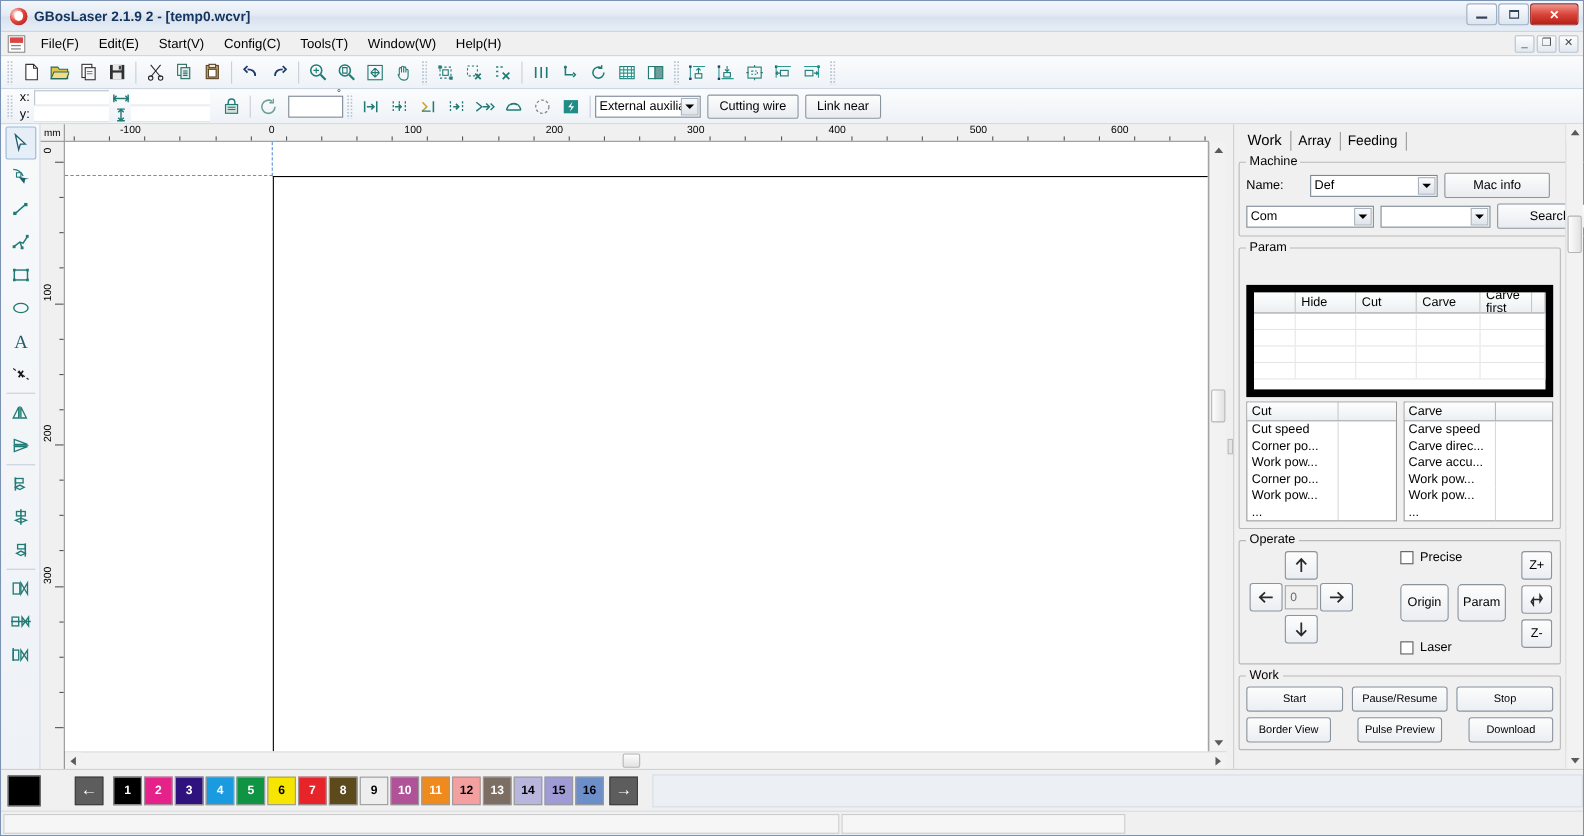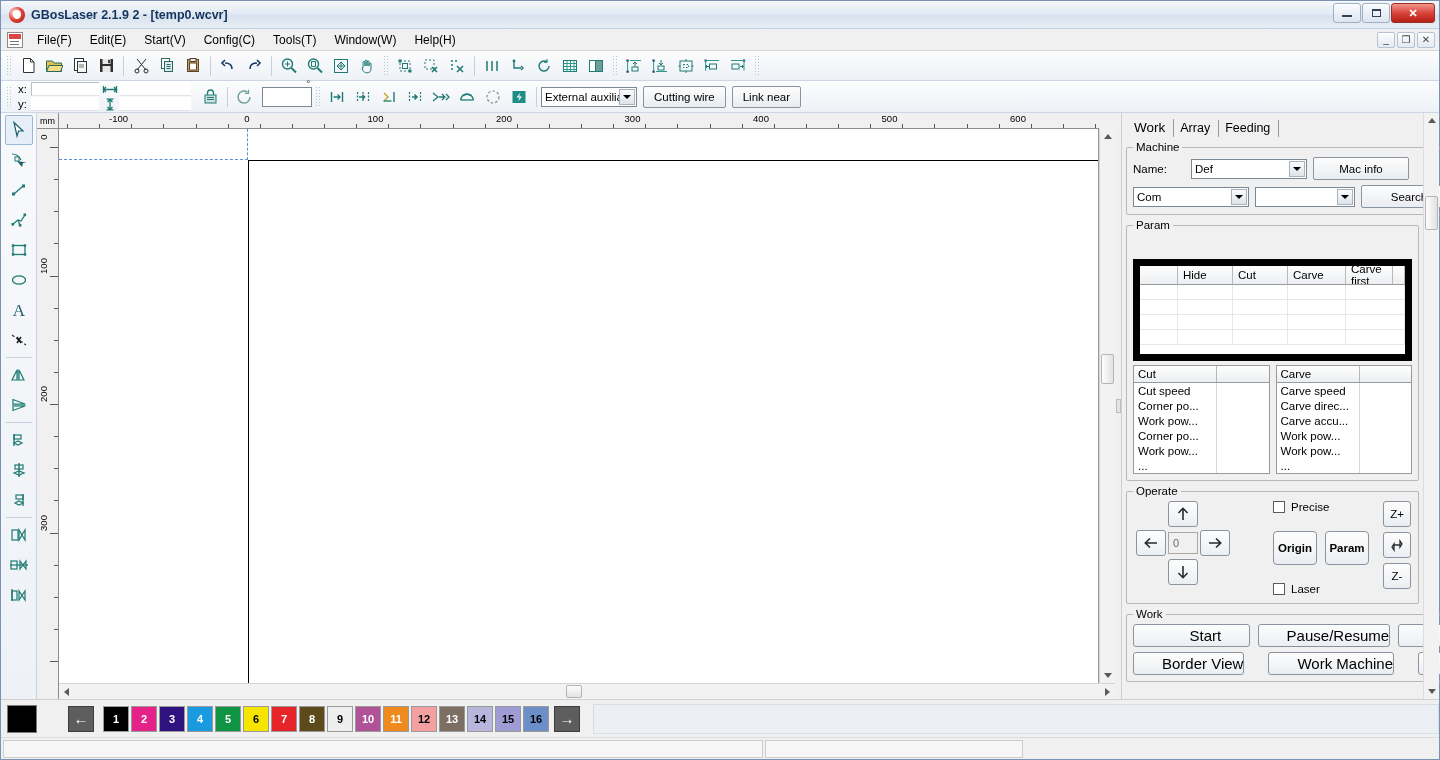--- a/index.html
+++ b/index.html
@@ -329,29 +329,28 @@
     width: 30px; height: 22px; background:#f0f0f0;
     border: 1px solid #a8a8a8; display:flex; align-items:center;
     font-size: 11px; color:#6b6b6b; padding-left:4px;
   }
   .cbx { width: 12px; height: 12px; border: 1px solid #5a5a5a; background: #fff; flex:none; }
   .wbtn {
     flex: 1; height: 23px;
     border: 1px solid #8a949f; border-radius: 3px;
     background: linear-gradient(#fdfdfd, #ebeef2);
     display:flex; align-items:center; justify-content:center;
-    font-size: 15px; color:#000; white-space:nowrap;padding-left:28px;
+    font-size: 10px; color:#000; white-space:nowrap;
   }
   .opbtn {
     width: 44px; height: 34px;
     border: 1px solid #8a949f; border-radius: 4px;
     background: linear-gradient(#fdfdfd, #ebeef2);
     display:flex; align-items:center; justify-content:center;
     font-size: 11.5px;
-    font-weight: bold;
   }
   .rp-scroll {
     width: 16px; flex:none; background:#f2f2f2; border-left:1px solid #dcdcdc;
     display:flex; flex-direction:column; align-items:center;
   }
 
   
   .colorbar {
     height: 38px; flex:none;
     background: #f0f0f0;
@@ -1160,21 +1159,21 @@
 
           <fieldset>
             <legend>Work</legend>
             <div class="row" style="gap:8px;">
               <div class="wbtn">Start</div>
               <div class="wbtn">Pause/Resume</div>
               <div class="wbtn">Stop</div>
             </div>
             <div class="row" style="gap:24px;margin-top:5px;">
               <div class="wbtn">Border View</div>
-              <div class="wbtn">Work Machine</div>
+              <div class="wbtn">Pulse Preview</div>
               <div class="wbtn">Download</div>
             </div>
           </fieldset>
         </div>
 
         <div class="rp-scroll">
           <div class="sb-arrow">
               <div class="tri-u"></div>
             </div>
           <div class="sb-track-v">

